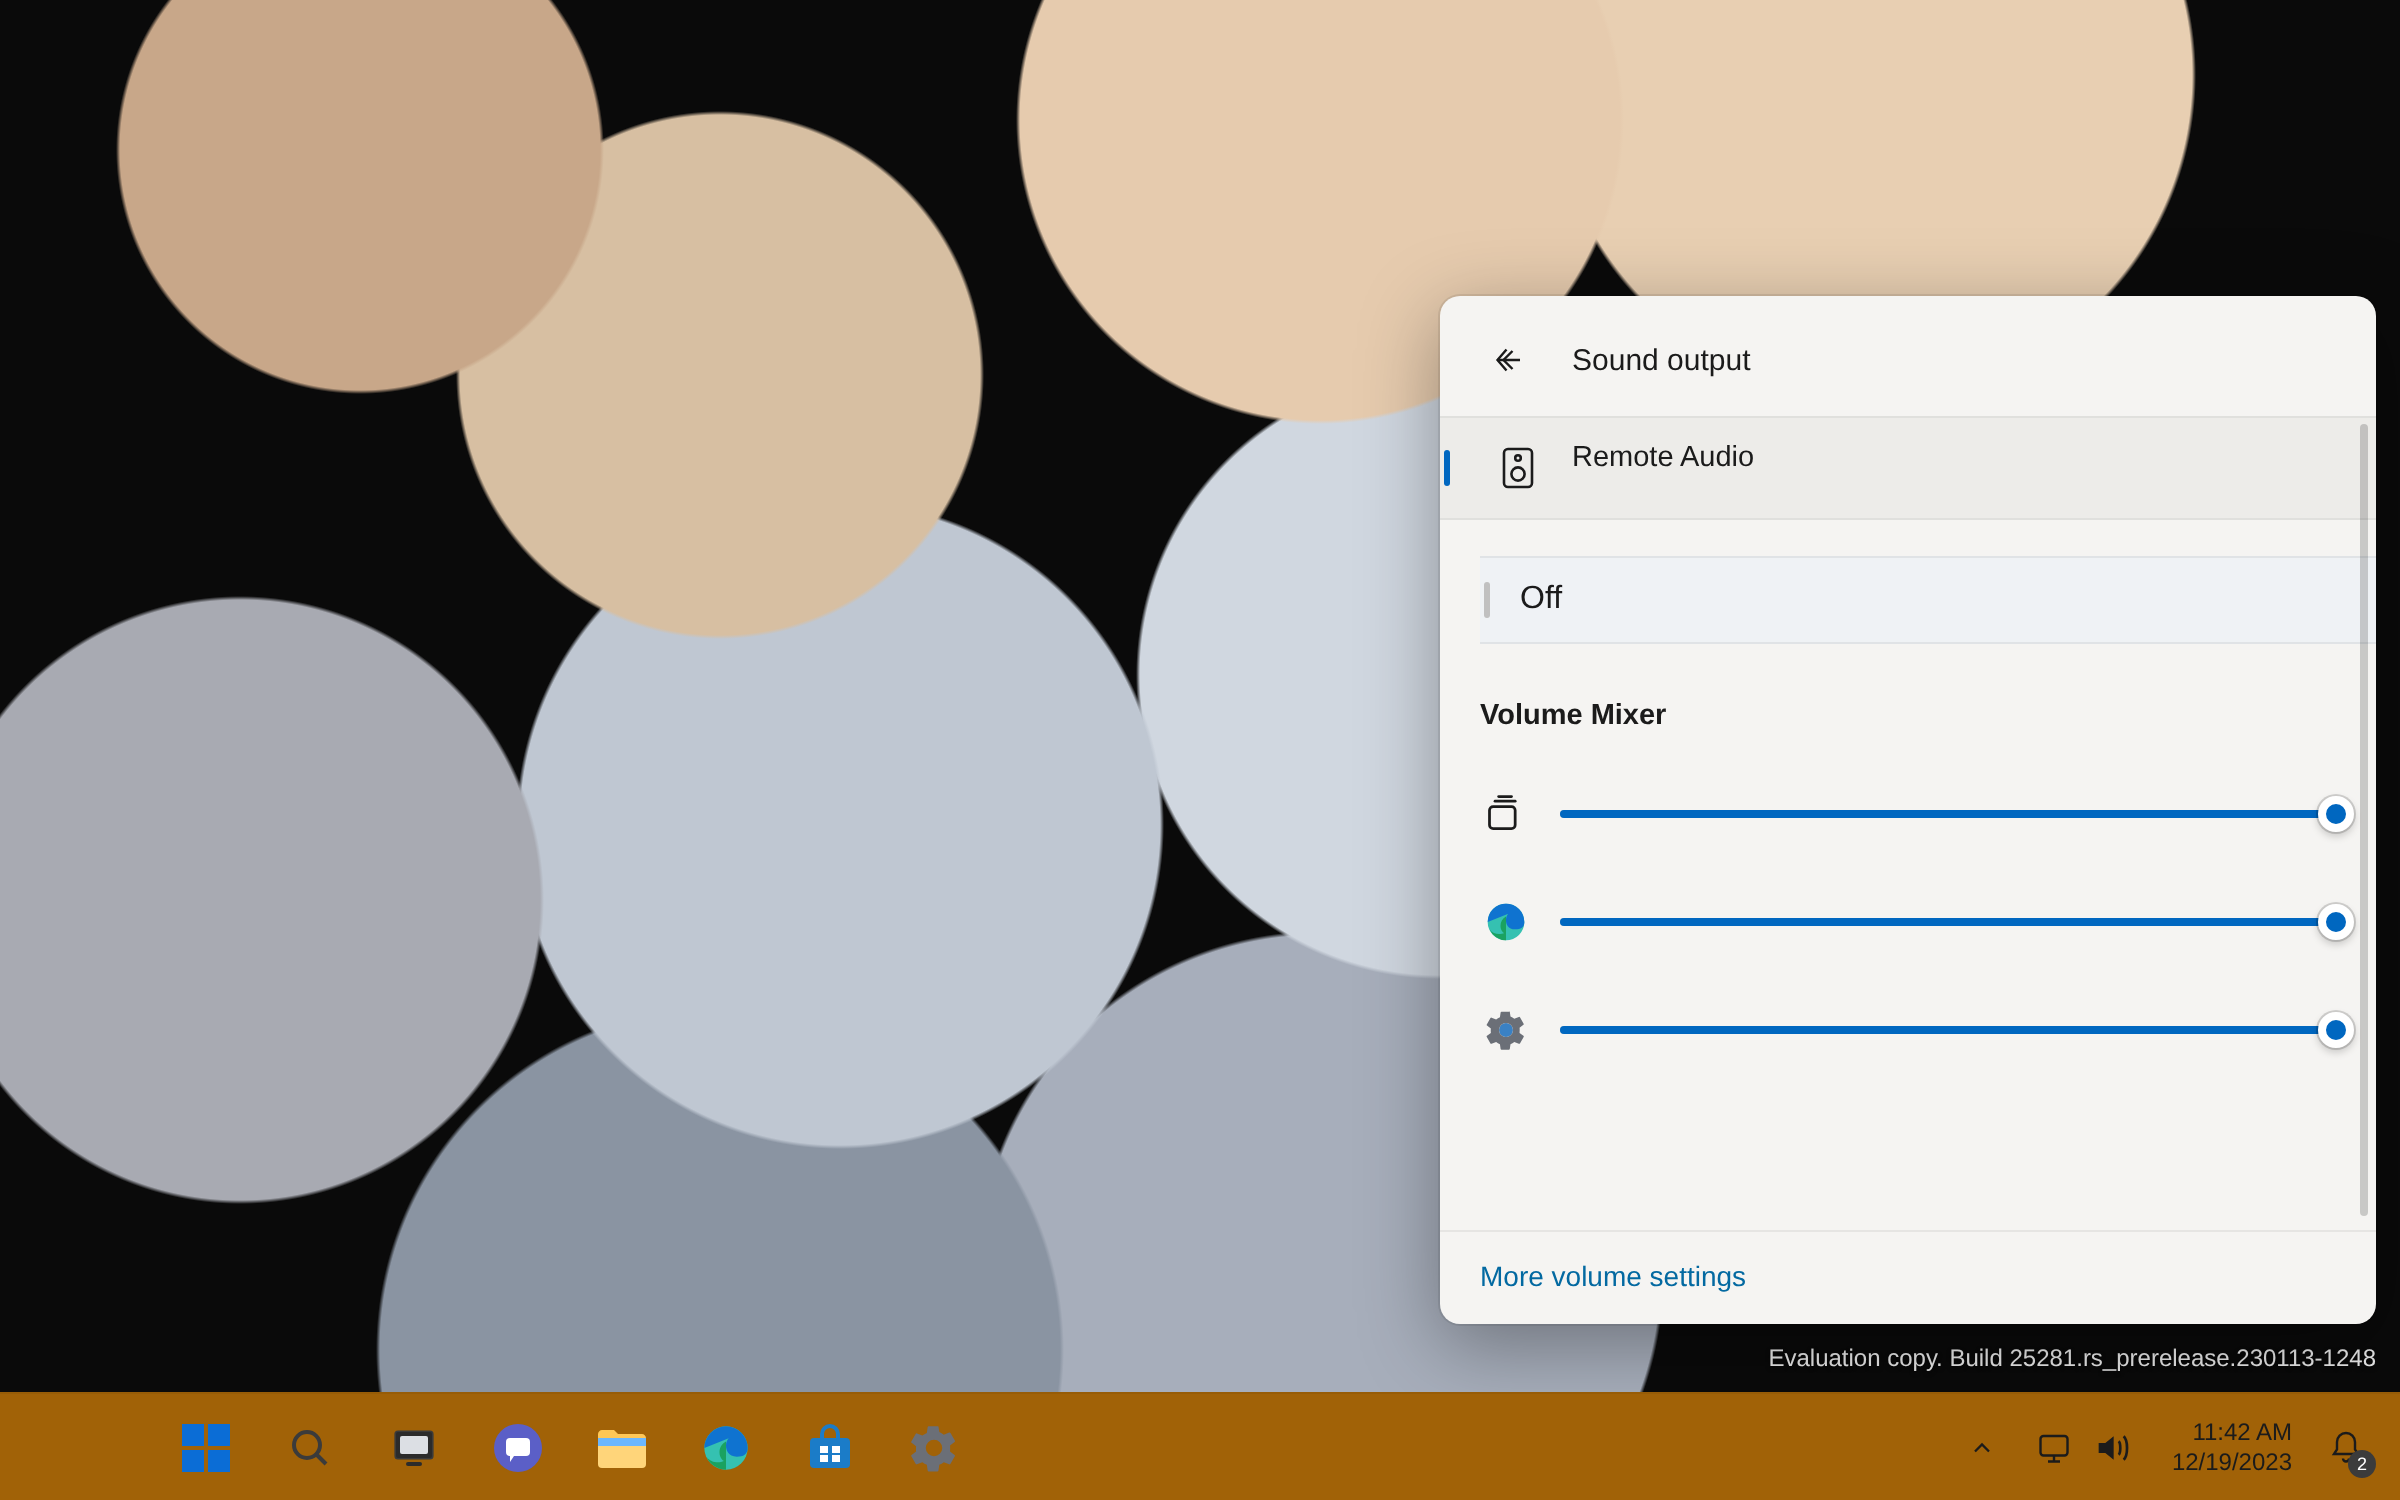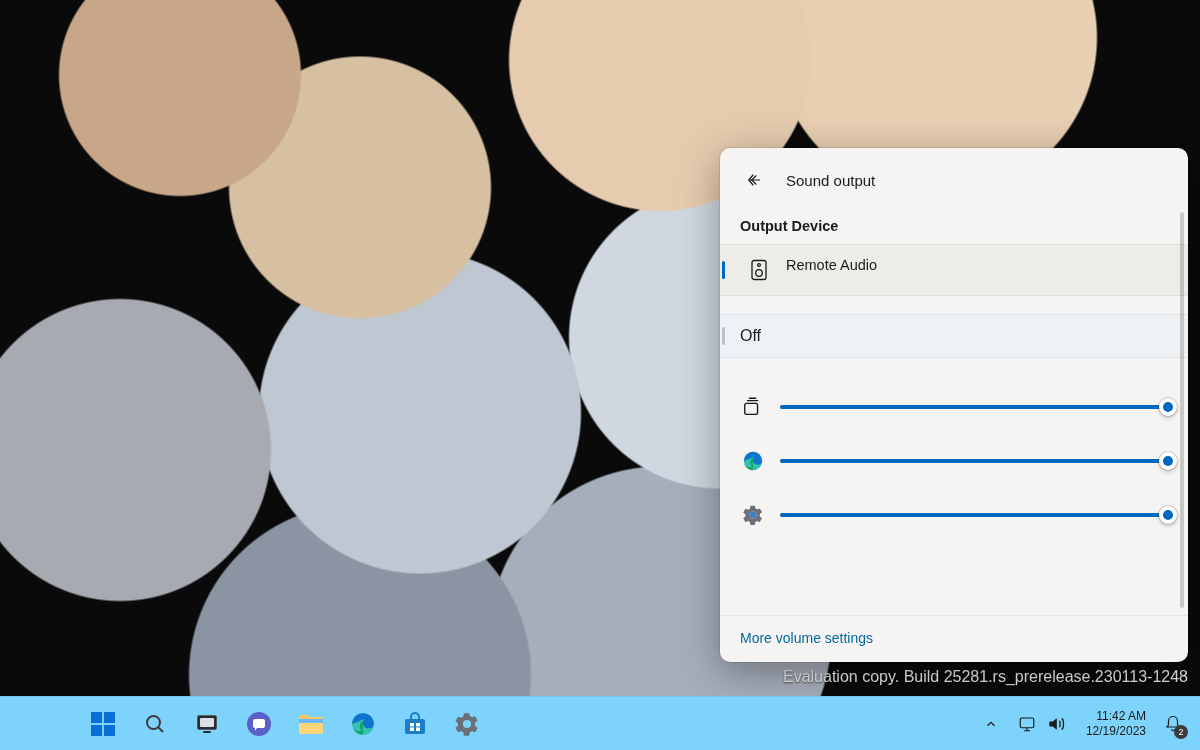--- a/index.html
+++ b/index.html
@@ -16,21 +16,21 @@
       radial-gradient(circle at 10% 60%, #a8aab2 0 150px, transparent 152px),
       radial-gradient(circle at 35% 55%, #bfc7d2 0 160px, transparent 162px),
       radial-gradient(circle at 60% 45%, #d0d7e0 0 150px, transparent 152px),
       radial-gradient(circle at 30% 90%, #8a94a2 0 170px, transparent 172px),
       radial-gradient(circle at 55% 85%, #a7aebb 0 170px, transparent 172px),
       #0a0a0a;
   }
 
   .watermark {
     position: absolute; right: 12px; bottom: 62px;
-    color: #e9e9e9; font-size: 16px; text-align: right; line-height: 1.4;
+    color: #e9e9e9; font-size: 12px; text-align: right; line-height: 1.4;
     text-shadow: 0 1px 2px rgba(0,0,0,.6);
   }
 
   
   .flyout {
     position: absolute; right: 12px; top: 148px;
     width: 468px; height: 514px;
     background: #f5f4f2;
     border-radius: 10px;
     box-shadow: 0 10px 40px rgba(0,0,0,.35), 0 0 0 1px rgba(0,0,0,.08);
@@ -70,20 +70,21 @@
   .option-row .label { font-size: 14.5px; }
 
   .spatial-row {
     position: relative;
     display: flex; align-items: center;
     padding: 12px 20px 12px 20px;
     background: #eff2f5;
     border-top: 1px solid rgba(0,0,0,.06);
     border-bottom: 1px solid rgba(0,0,0,.06);
     cursor: pointer;
+    margin-left: 20px;
   }
   .spatial-row::before {
     content: ""; position: absolute; left: 2px; top: 50%; transform: translateY(-50%);
     width: 3px; height: 18px; background: #c0c0c0; border-radius: 2px;
   }
 
   .mixer { padding: 4px 14px 4px 14px; }
   .mixer-row {
     display: flex; align-items: center; gap: 14px;
     padding: 14px 6px;
@@ -116,21 +117,21 @@
 
   
   .flyout-scroll {
     position: absolute; right: 4px; top: 64px; bottom: 54px; width: 4px;
     background: rgba(0,0,0,.18); border-radius: 2px;
   }
 
   
   .taskbar {
     position: absolute; left: 0; right: 0; bottom: 0; height: 54px;
-    background: #7dd3fc;
+    background: #a16207;
     border-top: 1px solid rgba(0,0,0,.06);
     display: flex; align-items: center;
     padding: 0 10px;
   }
   .taskbar-center {
     position: absolute; left: 50%; transform: translateX(-50%);
     display: flex; align-items: center; gap: 6px;
     left: 80px; transform: none; 
   }
   .task-btn {
@@ -180,40 +181,40 @@
       <svg width="18" height="18" viewBox="0 0 24 24" fill="none" stroke="#1b1b1b" stroke-width="1.6" style="position:absolute">
           <path d="M11 5l-6 7 6 7"></path>
           <path d="M5 12h15"></path>
         </svg>
     </button>
     <div class="flyout-title">Sound output</div>
   </div>
 
   <div class="flyout-body">
 
-    <div class="section-label">Output Device</div>
     <div class="option-row selected">
       <span class="mixer-icon">
         <svg width="18" height="22" viewBox="0 0 18 22" fill="none" stroke="#1b1b1b" stroke-width="1.3">
           <rect x="2" y="1.5" width="14" height="19" rx="2"></rect>
           <circle cx="9" cy="6" r="1.4"></circle>
           <circle cx="9" cy="14" r="3.3"></circle>
         </svg>
       </span>
       <span class="label">Remote Audio</span>
     </div>
 
     <div style="height:18px"></div>
 
     <div class="spatial-row">
       <span class="label">Off</span>
     </div>
 
     <div style="height:18px"></div>
 
+    <div class="section-label">Volume Mixer</div>
 
     <div class="mixer">
 
       <div class="mixer-row">
         <span class="mixer-icon">
           <svg width="22" height="22" viewBox="0 0 24 24" fill="none" stroke="#1b1b1b" stroke-width="1.5">
             <rect x="3" y="8" width="14" height="12" rx="2"></rect>
             <path d="M6 5c4 0 11 0 11 0" stroke-linecap="round"></path>
             <path d="M8 2.5c3 0 7 0 7 0" stroke-linecap="round"></path>
           </svg>

